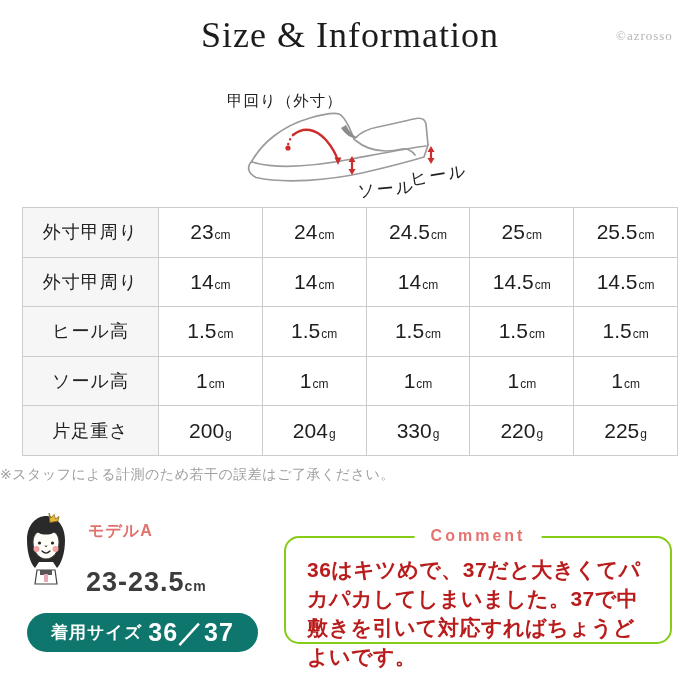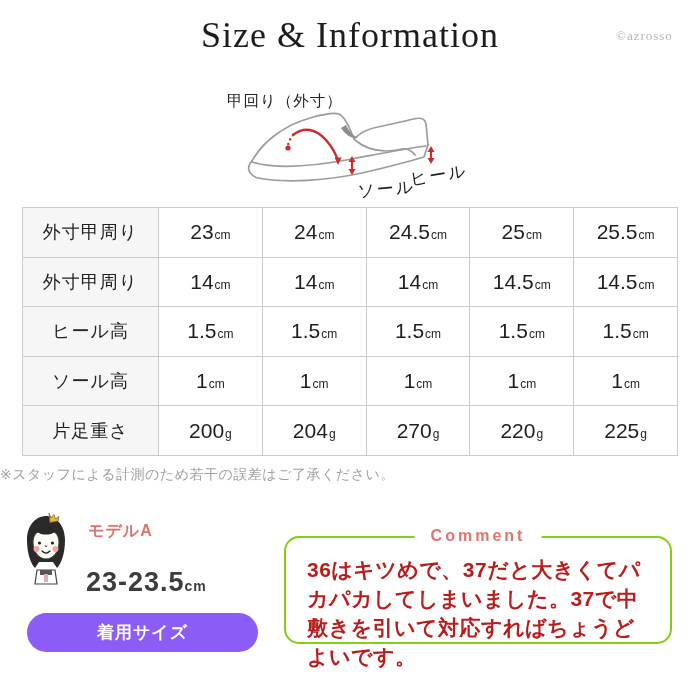--- a/index.html
+++ b/index.html
@@ -33,21 +33,21 @@
   .note-table { top:466px; left:0; width:624px; text-align:left; font-size:14px; letter-spacing:0.5px; }
   .note-footer { top:660px; left:46px; font-size:13.5px; letter-spacing:0; }
 
   
   .avatar { position:absolute; left:20px; top:510px; width:52px; height:76px; }
   .model-name { position:absolute; left:88px; top:521px; font-size:16px; font-weight:bold; color:#e0716d; letter-spacing:1px; }
   .model-feature { position:absolute; left:86px; top:540px; font-size:25px; font-weight:bold; color:#3c3c3c; letter-spacing:0.5px; }
   .model-feature .suffix { font-size:16px; font-weight:bold; color:#3c3c3c; }
   .model-size { position:absolute; left:86px; top:567px; font-size:27px; font-weight:bold; color:#3c3c3c; letter-spacing:1px; }
   .model-size .unit { font-size:14px; font-weight:bold; }
-  .size-badge { position:absolute; left:27px; top:613px; width:231px; height:39px; background:#8b5cf6;
+  .size-badge { position:absolute; left:27px; top:613px; width:231px; height:39px; background:#0f766e;
                 border-radius:20px; display:flex; align-items:center; justify-content:center; gap:6px;text-align:right; }
   .size-badge .b-label { color:#fff; font-weight:bold; font-size:17px; letter-spacing:1px; }
   .size-badge .b-sizes { color:#fff; font-weight:bold; font-size:25px; letter-spacing:1px; }
 
   
   .comment-box { position:absolute; left:284px; top:536px; width:388px; height:108px;
                  border:2px solid #84cc16; border-radius:15px; background:#fff; }
   .comment-label { position:absolute; top:-11px; left:50%; transform:translateX(-50%);
                    background:#fff; padding:0 16px; color:#e4736f; font-size:16px;
                    font-weight:bold; letter-spacing:3px; white-space:nowrap; }
@@ -136,21 +136,21 @@
           <td><span class="num">1</span><span class="unit">cm</span></td>
           <td><span class="num">1</span><span class="unit">cm</span></td>
           <td><span class="num">1</span><span class="unit">cm</span></td>
           <td><span class="num">1</span><span class="unit">cm</span></td>
           <td><span class="num">1</span><span class="unit">cm</span></td>
         </tr>
         <tr>
           <td class="rowlab">片足重さ</td>
           <td><span class="num">200</span><span class="unit">g</span></td>
           <td><span class="num">204</span><span class="unit">g</span></td>
-          <td><span class="num">270</span><span class="unit">g</span></td>
+          <td><span class="num">330</span><span class="unit">g</span></td>
           <td><span class="num">220</span><span class="unit">g</span></td>
           <td><span class="num">225</span><span class="unit">g</span></td>
         </tr>
       </tbody>
   </table>
 
   <div class="note note-table">※スタッフによる計測のため若干の誤差はご了承ください。</div>
 
   <svg class="avatar" viewBox="0 0 52 76" width="52" height="76">
     <g>
@@ -178,20 +178,21 @@
     </g>
   </svg>
 
   <div class="model-name">モデルA</div>
   <div class="model-size">
     <span>23-23.5</span><span class="unit">cm</span>
   </div>
 
   <div class="size-badge">
     <span class="b-label">着用サイズ</span>
+    <span class="b-sizes">36／37</span>
   </div>
 
   <div class="comment-box">
     <div class="comment-label">Comment</div>
     <div class="comment-text">36はキツめで、37だと大きくてパカパカしてしまいました。37で中敷きを引いて対応すればちょうどよいです。</div>
   </div>
 
 
 </div>
 

